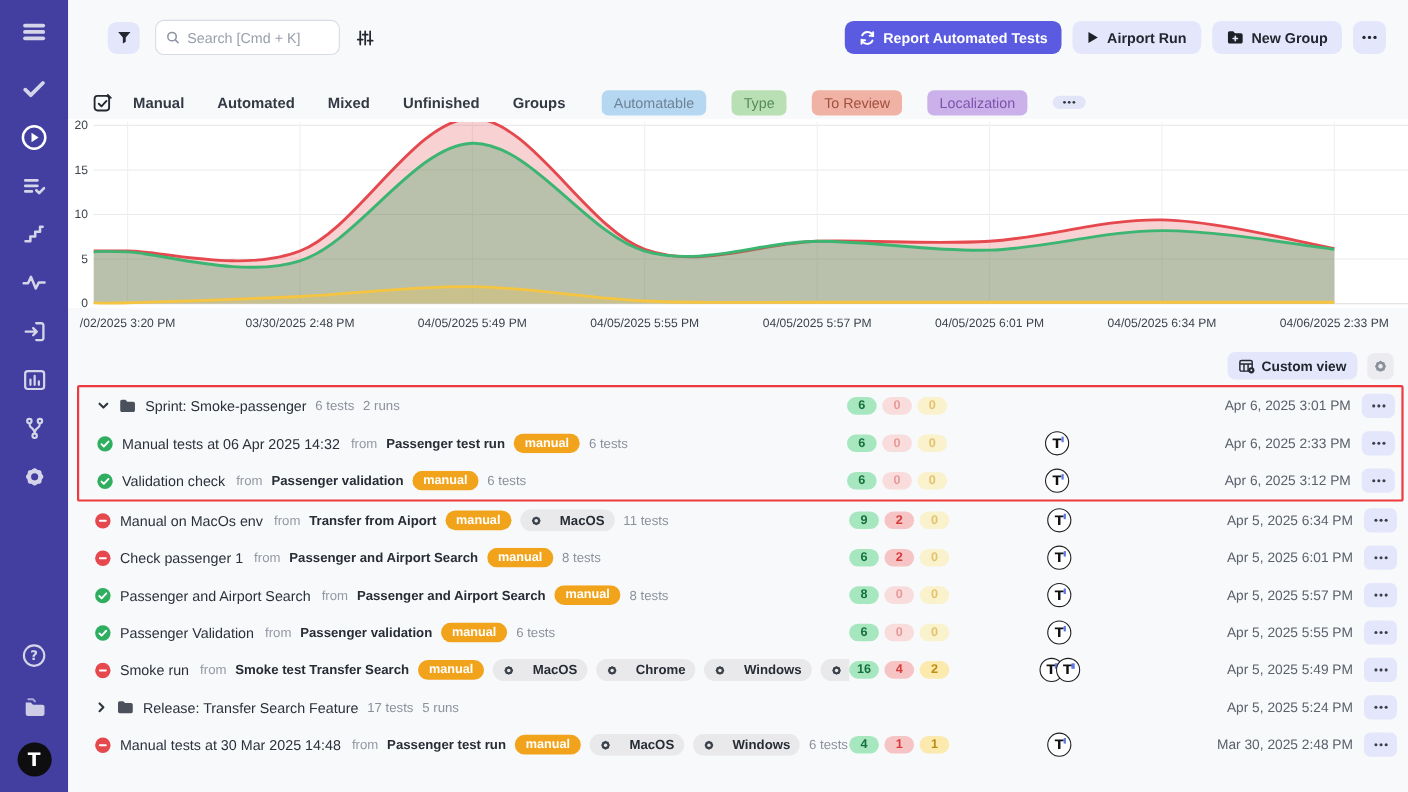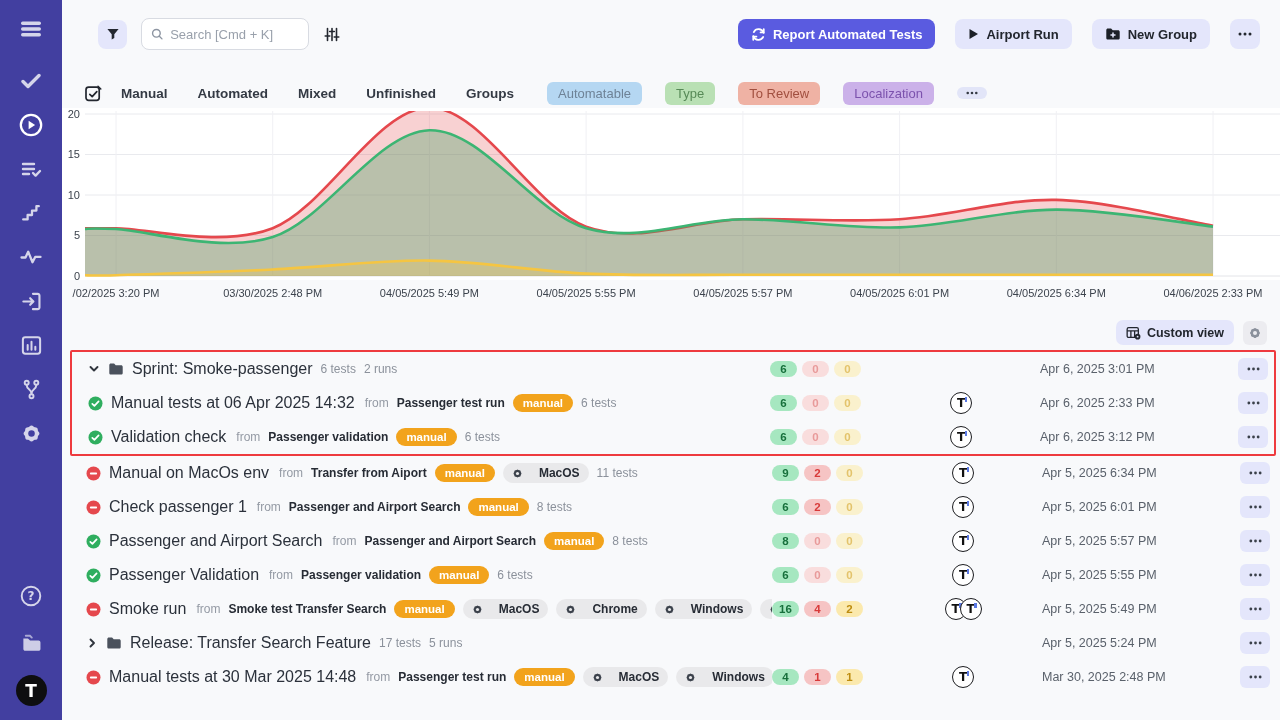--- a/index.html
+++ b/index.html
@@ -29,21 +29,21 @@
   .btn-sq{width:29px;height:29px;border:none;border-radius:8px;background:#e4e6fb;
     display:flex;align-items:center;justify-content:center;cursor:pointer;}
   .filter-btn{margin-left:16px;}
   .search{margin-left:14px;width:168px;height:32px;background:#fff;border:1px solid #d8dbe2;
     border-radius:8px;display:flex;align-items:center;padding:2px 9px;gap:7px;}
   .search input{border:none;outline:none;font-size:13px;color:#2a2f37;width:100%;
     font-family:inherit;background:transparent;}
   .search input::placeholder{color:#99a0ab;}
   .sliders-btn{margin-left:10px;background:transparent;border:none;cursor:pointer;
     width:26px;height:26px;display:flex;align-items:center;justify-content:center;}
-  .hdr-right{margin-left:auto;display:flex;align-items:center;gap:20px;}
+  .hdr-right{margin-left:auto;display:flex;align-items:center;gap:10px;}
   .btn{height:30px;border:none;border-radius:8px;font-size:13px;font-weight:bold;
     font-family:inherit;display:flex;align-items:center;gap:7px;padding:0 13px;cursor:pointer;}
   .btn.primary{background:#5a5be0;color:#fff;}
   .btn.soft{background:#e4e6fb;color:#22262e;}
   .btn-more{width:30px;height:30px;}
 
   
   .filter-row{position:absolute;top:79px;left:22px;right:20px;height:28px;
     display:flex;align-items:center;}
   .tab-links{display:flex;align-items:center;gap:30px;margin-left:18px;}
@@ -65,21 +65,21 @@
   .gear-btn{width:24px;height:24px;border:none;border-radius:6px;background:#ececf0;
     display:flex;align-items:center;justify-content:center;cursor:pointer;}
 
   
   .rows{position:absolute;top:350px;left:8px;right:4px;}
   .highlight-box{border:2px solid #ee3a3f;border-radius:2px;}
   .row{display:flex;align-items:center;height:34px;cursor:pointer;}
   .cell-left{flex:1;min-width:0;display:flex;align-items:center;gap:8px;padding-left:16px;overflow:hidden;}
   .row.indent .cell-left{}
   .chev{flex:0 0 auto;}
-  .rname{font-size:16px;color:#2b313b;white-space:nowrap;}
+  .rname{font-size:13px;color:#2b313b;white-space:nowrap;}
   .from{font-size:12px;color:#949aa4;margin-left:2px;white-space:nowrap;}
   .source{font-size:12px;font-weight:bold;color:#272c35;white-space:nowrap;}
   .manual{background:#f2a31c;color:#fff;font-size:11.5px;font-weight:bold;
     padding:3px 10px;border-radius:10px;white-space:nowrap;}
   .chip{background:#e9e9eb;color:#272c35;font-size:12px;font-weight:bold;padding:3px 9px;
     border-radius:10px;display:inline-flex;align-items:center;gap:16px;white-space:nowrap;}
   .meta{font-size:12px;color:#8b919b;white-space:nowrap;}
   .cell-stats{width:112px;display:flex;align-items:center;gap:5px;flex:0 0 auto;}
   .stat{min-width:27px;text-align:center;font-size:11.5px;font-weight:bold;
     padding:2px 0;border-radius:9px;}
@@ -87,21 +87,21 @@
   .s-red{background:#f6c4c4;color:#d83a3a;}
   .s-yellow{background:#fbe9ad;color:#bd8c10;}
   .stat.muted.s-red{background:#f9dddd;color:#e89a9a;}
   .stat.muted.s-yellow{background:#faf1cd;color:#e3c36b;}
   .cell-avatars{width:158px;display:flex;justify-content:center;flex:0 0 auto;}
   .avatar{width:22px;height:22px;border-radius:50%;background:#fff;border:1.5px solid #1c1d20;
     display:inline-flex;align-items:center;justify-content:center;position:relative;
     font-family:"DejaVu Sans",sans-serif;font-weight:bold;font-size:12px;color:#111;}
   .avatar + .avatar{margin-left:-7px;}
   .avatar i{position:absolute;top:4px;right:4px;width:2.5px;height:5px;background:#5b79e3;}
-  .cell-time{width:188px;text-align:left;font-size:12.5px;color:#5a616b;flex:0 0 auto;white-space:nowrap;}
+  .cell-time{width:188px;text-align:right;font-size:12.5px;color:#5a616b;flex:0 0 auto;white-space:nowrap;}
   .row-more{width:30px;height:22px;border:none;border-radius:6px;background:#e4e6fb;
     display:flex;align-items:center;justify-content:center;cursor:pointer;margin:0 6px 0 10px;flex:0 0 auto;}
 </style>
 </head>
 <body>
 
 <div class="sidebar">
   <div class="sb-icon burger">
     <svg width="24" height="24" viewBox="0 0 24 24">
         <g fill="#fff">

